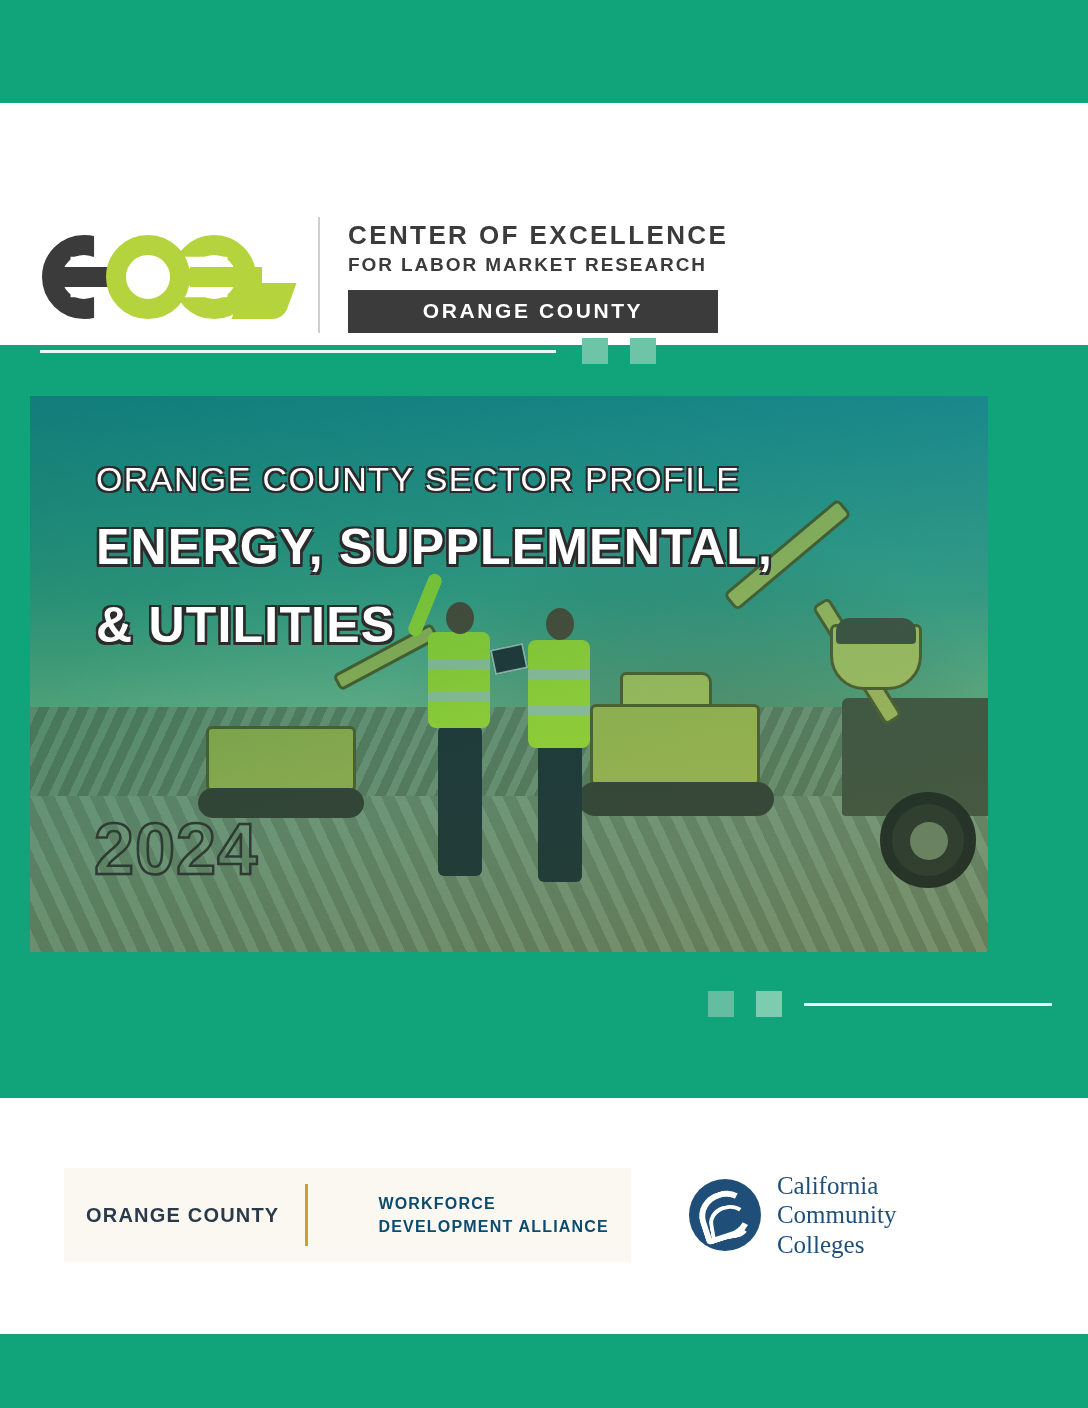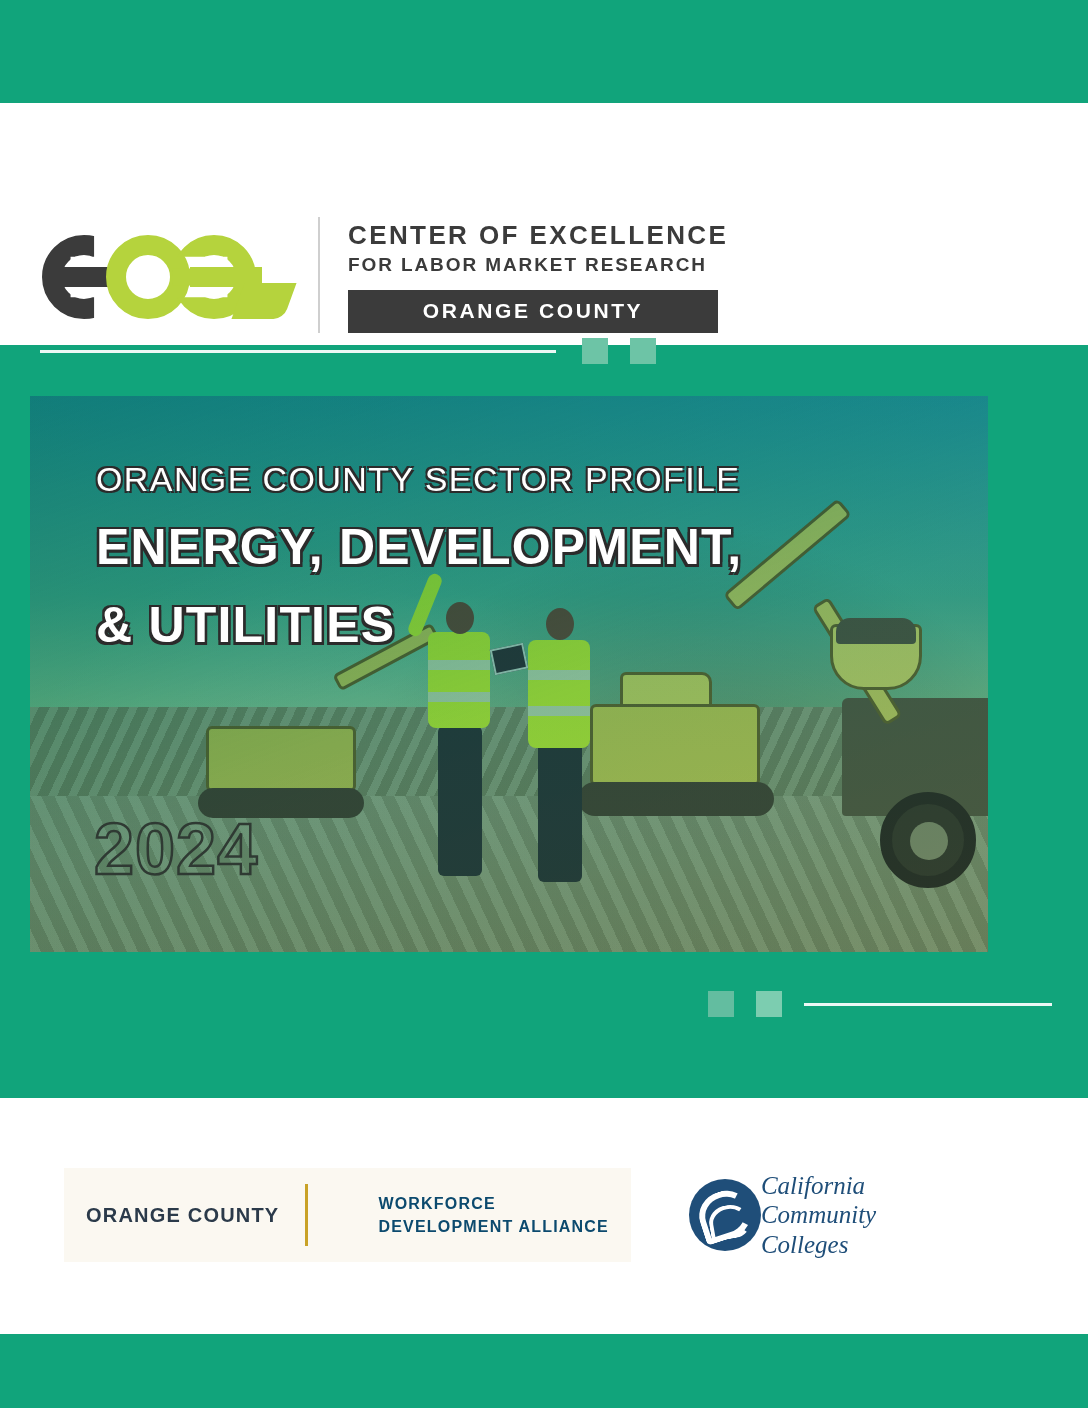--- a/index.html
+++ b/index.html
@@ -371,25 +371,25 @@
   }
   .ccc-seal .swoosh2 {
     position:absolute; left:20px; top:26px;
     width:40px; height:34px;
     border-radius:50% 50% 40% 6%;
     border:4px solid #ffffff;
     border-right-color:transparent;
     transform:rotate(-10deg);
   }
   .ccc-text {
+    margin-left:16px;
     color:#1f4e79;
     font-family:"Liberation Serif", serif;
     font-size:25px;
     line-height:1.18;
-    font-style:italic;
   }
 </style>
 </head>
 <body>
 
 <div class="page">
 
   <div class="header-band">
     <div class="logo-row">
 
@@ -452,21 +452,21 @@
       </div>
       <div class="w-head wb-head"></div>
       <div class="tablet"></div>
 
       <div class="hero-tint"></div>
       <div class="hero-tint2"></div>
     </div>
 
     <div class="hero-text">
       <div class="hero-kicker">ORANGE COUNTY SECTOR PROFILE</div>
-      <div class="hero-main">ENERGY, DEVELOPMENT,</div>
+      <div class="hero-main">ENERGY, SUPPLEMENTAL,</div>
       <div class="hero-main">&amp; UTILITIES</div>
     </div>
 
     <div class="hero-year">2024</div>
   </div>
 
   <div class="sq b1"></div>
   <div class="sq b2"></div>
   <div class="deco-line bottom"></div>
 

